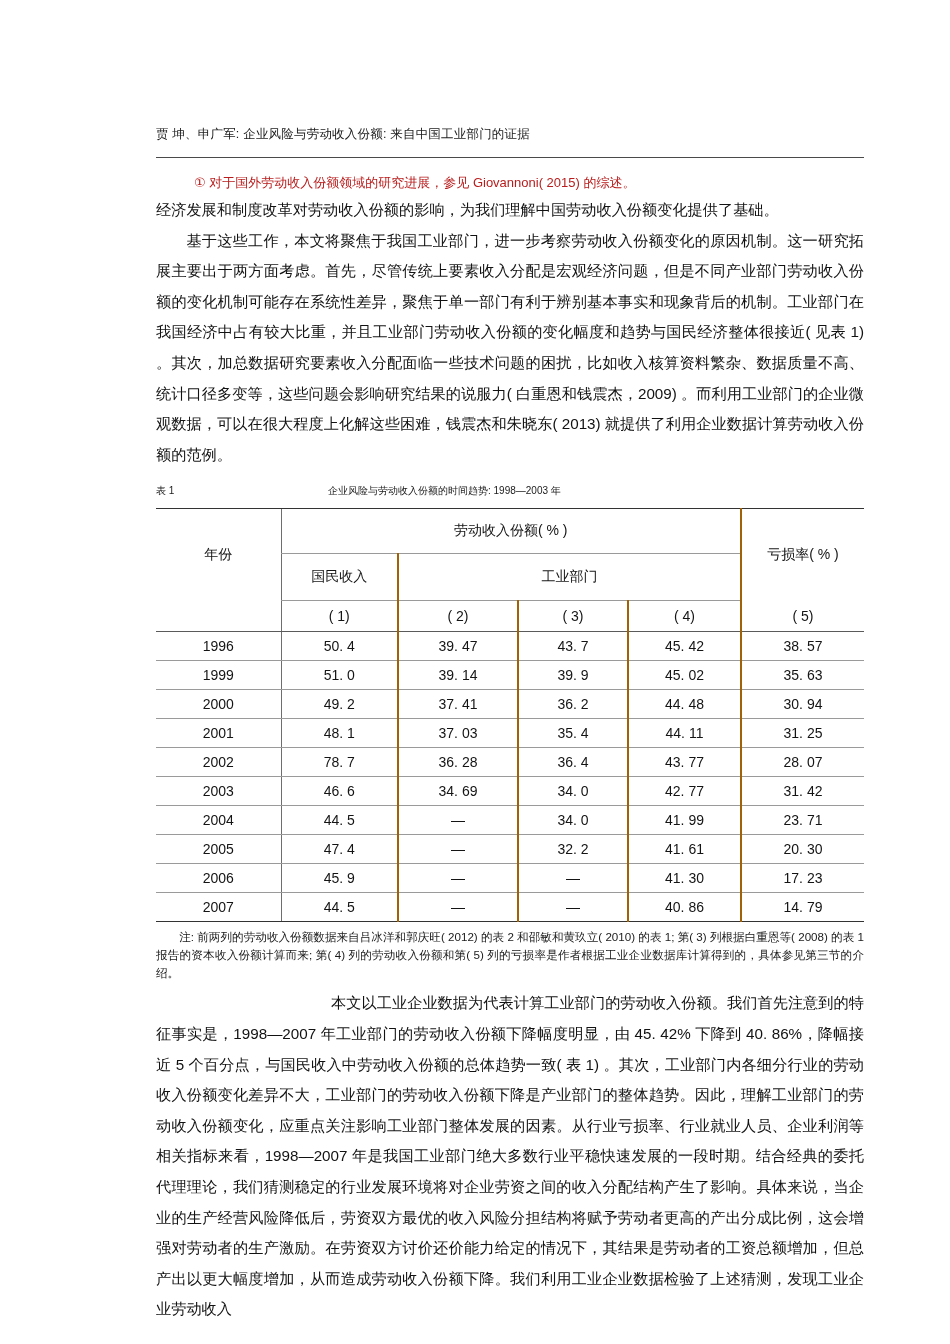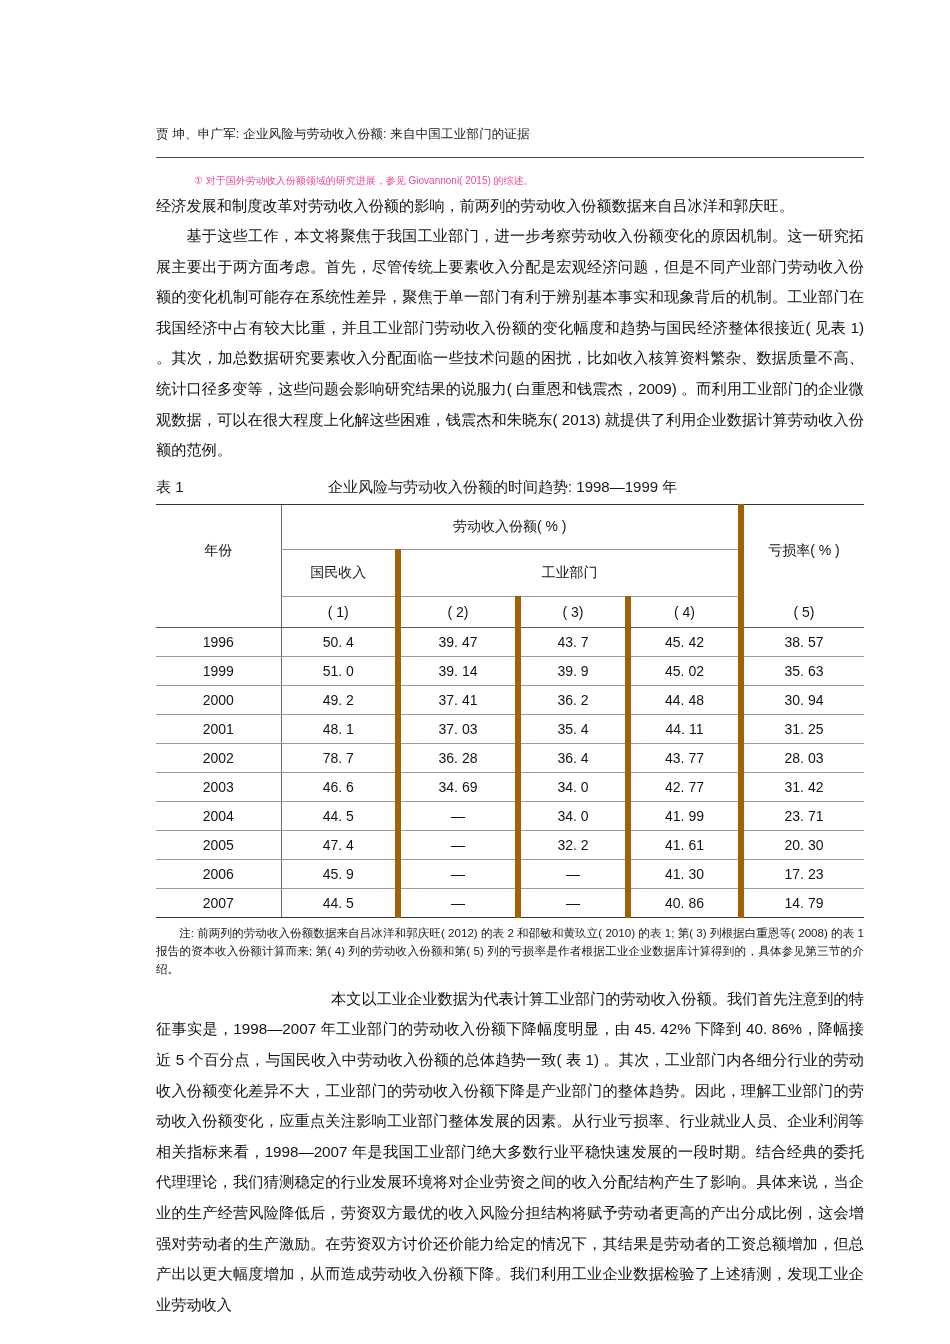--- a/index.html
+++ b/index.html
@@ -37,44 +37,44 @@
   }
   .runhead-rule {
     margin-top: 13px;
     border-top: 1px solid #4a4a4a;
     height: 0;
   }
 
   
   .topnote {
     margin-top: 15px;
-    font-size: 10px;
+    font-size: 13px;
     line-height: 1.5;
     padding-left: 38px;
-    color: #ec4899;
+    color: #b91c1c;
   }
 
   
   .para {
     font-size: 15.2px;
     line-height: 30.6px;
     text-align: justify;
     text-justify: inter-ideograph;
     color: #121212;
     margin: 0;
   }
   .para.indent2 { text-indent: 2em; }
   .para.indent-big { text-indent: 175px; }
   .p-first { margin-top: 3px; }
   .p-second { margin-top: 0px; }
 
   
   .tbl-caption {
     margin-top: 8px;
-    font-size: 15px;
+    font-size: 10px;
     line-height: 26px;
     position: relative;
     height: 26px;
   }
   .tbl-caption .lbl { position: absolute; left: 0; top: 0; }
   .tbl-caption .ttl { position: absolute; left: 172px; top: 0; white-space: nowrap; }
 
   
   table.data {
     border-collapse: collapse;
@@ -88,21 +88,21 @@
     vertical-align: middle;
     padding: 0;
     font-weight: normal;
     color: #141414;
   }
   .rule-top    { border-top: 1.6px solid #333333; }
   .rule-bottom { border-bottom: 1.6px solid #333333; }
   .hline       { border-bottom: 1px solid #9a9a9a; }
   .hline-dark  { border-bottom: 1px solid #5a5a5a; }
   .vline-l     { border-left: 1px solid #6e6e6e; }
-  .vline-r     { border-right: 6px solid #a16207; }
+  .vline-r     { border-right: 2px solid #a16207; }
 
   .hr-h1 { height: 44px; }
   .hr-h2 { height: 46px; }
   .hr-h3 { height: 30px; }
   .row-d { height: 29px; }
 
   col.c-year { width: 125px; }
   col.c1 { width: 117px; }
   col.c2 { width: 120px; }
   col.c3 { width: 110px; }
@@ -126,26 +126,26 @@
 <body>
 
 <div class="page">
   <div class="content">
 
     <div class="runhead">贾 坤、申广军: 企业风险与劳动收入份额: 来自中国工业部门的证据</div>
     <div class="runhead-rule"></div>
 
     <div class="topnote">① 对于国外劳动收入份额领域的研究进展，参见 Giovannoni( 2015) 的综述。</div>
 
-    <p class="para p-first">经济发展和制度改革对劳动收入份额的影响，前两列的劳动收入份额数据来自吕冰洋和郭庆旺。</p>
+    <p class="para p-first">经济发展和制度改革对劳动收入份额的影响，为我们理解中国劳动收入份额变化提供了基础。</p>
     <p class="para indent2 p-second">基于这些工作，本文将聚焦于我国工业部门，进一步考察劳动收入份额变化的原因机制。这一研究拓展主要出于两方面考虑。首先，尽管传统上要素收入分配是宏观经济问题，但是不同产业部门劳动收入份额的变化机制可能存在系统性差异，聚焦于单一部门有利于辨别基本事实和现象背后的机制。工业部门在我国经济中占有较大比重，并且工业部门劳动收入份额的变化幅度和趋势与国民经济整体很接近( 见表 1) 。其次，加总数据研究要素收入分配面临一些技术问题的困扰，比如收入核算资料繁杂、数据质量不高、统计口径多变等，这些问题会影响研究结果的说服力( 白重恩和钱震杰，2009) 。而利用工业部门的企业微观数据，可以在很大程度上化解这些困难，钱震杰和朱晓东( 2013) 就提供了利用企业数据计算劳动收入份额的范例。</p>
 
     <div class="tbl-caption">
       <span class="lbl">表 1</span>
-      <span class="ttl">企业风险与劳动收入份额的时间趋势: 1998—1999 年</span>
+      <span class="ttl">企业风险与劳动收入份额的时间趋势: 1998—2003 年</span>
     </div>
 
     <table class="data">
       <colgroup>
         <col class="c-year">
           <col class="c1">
           <col class="c2">
           <col class="c3">
           <col class="c4">
           <col class="c5">
@@ -201,21 +201,21 @@
             <td class="hline vline-r">35. 4</td>
             <td class="hline vline-r">44. 11</td>
             <td class="hline">31. 25</td>
           </tr>
           <tr class="row-d">
             <td class="hline">2002</td>
             <td class="hline vline-l vline-r">78. 7</td>
             <td class="hline vline-r">36. 28</td>
             <td class="hline vline-r">36. 4</td>
             <td class="hline vline-r">43. 77</td>
-            <td class="hline">28. 03</td>
+            <td class="hline">28. 07</td>
           </tr>
           <tr class="row-d">
             <td class="hline">2003</td>
             <td class="hline vline-l vline-r">46. 6</td>
             <td class="hline vline-r">34. 69</td>
             <td class="hline vline-r">34. 0</td>
             <td class="hline vline-r">42. 77</td>
             <td class="hline">31. 42</td>
           </tr>
           <tr class="row-d">

